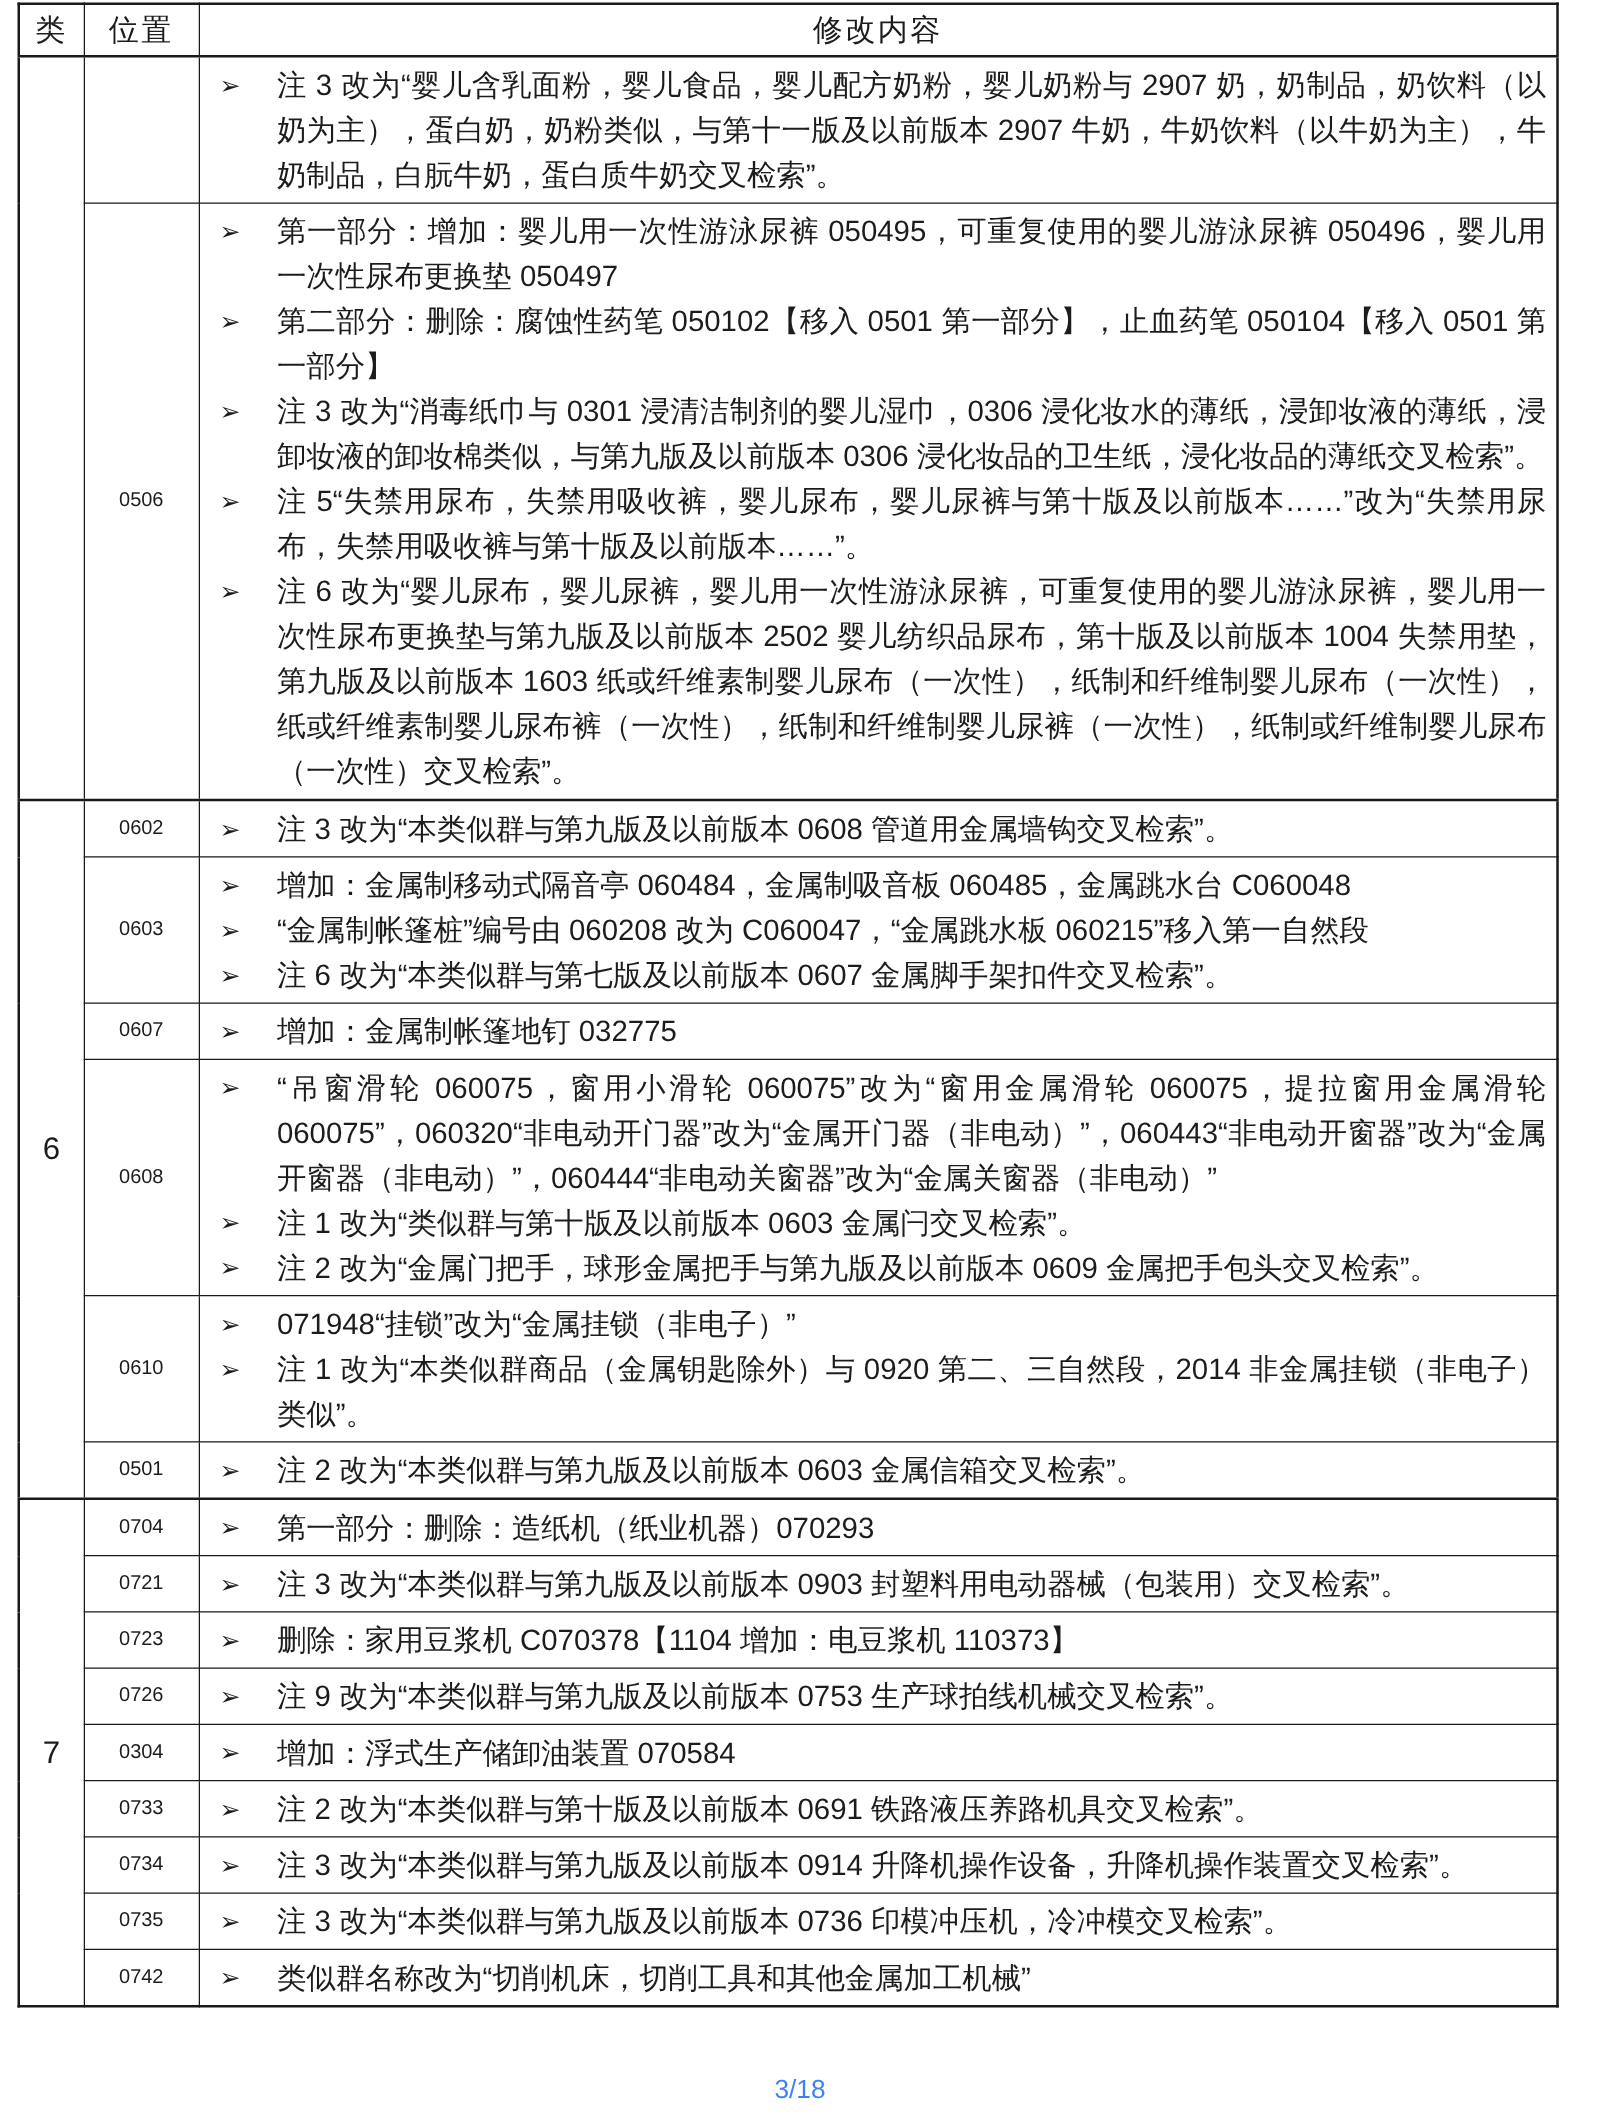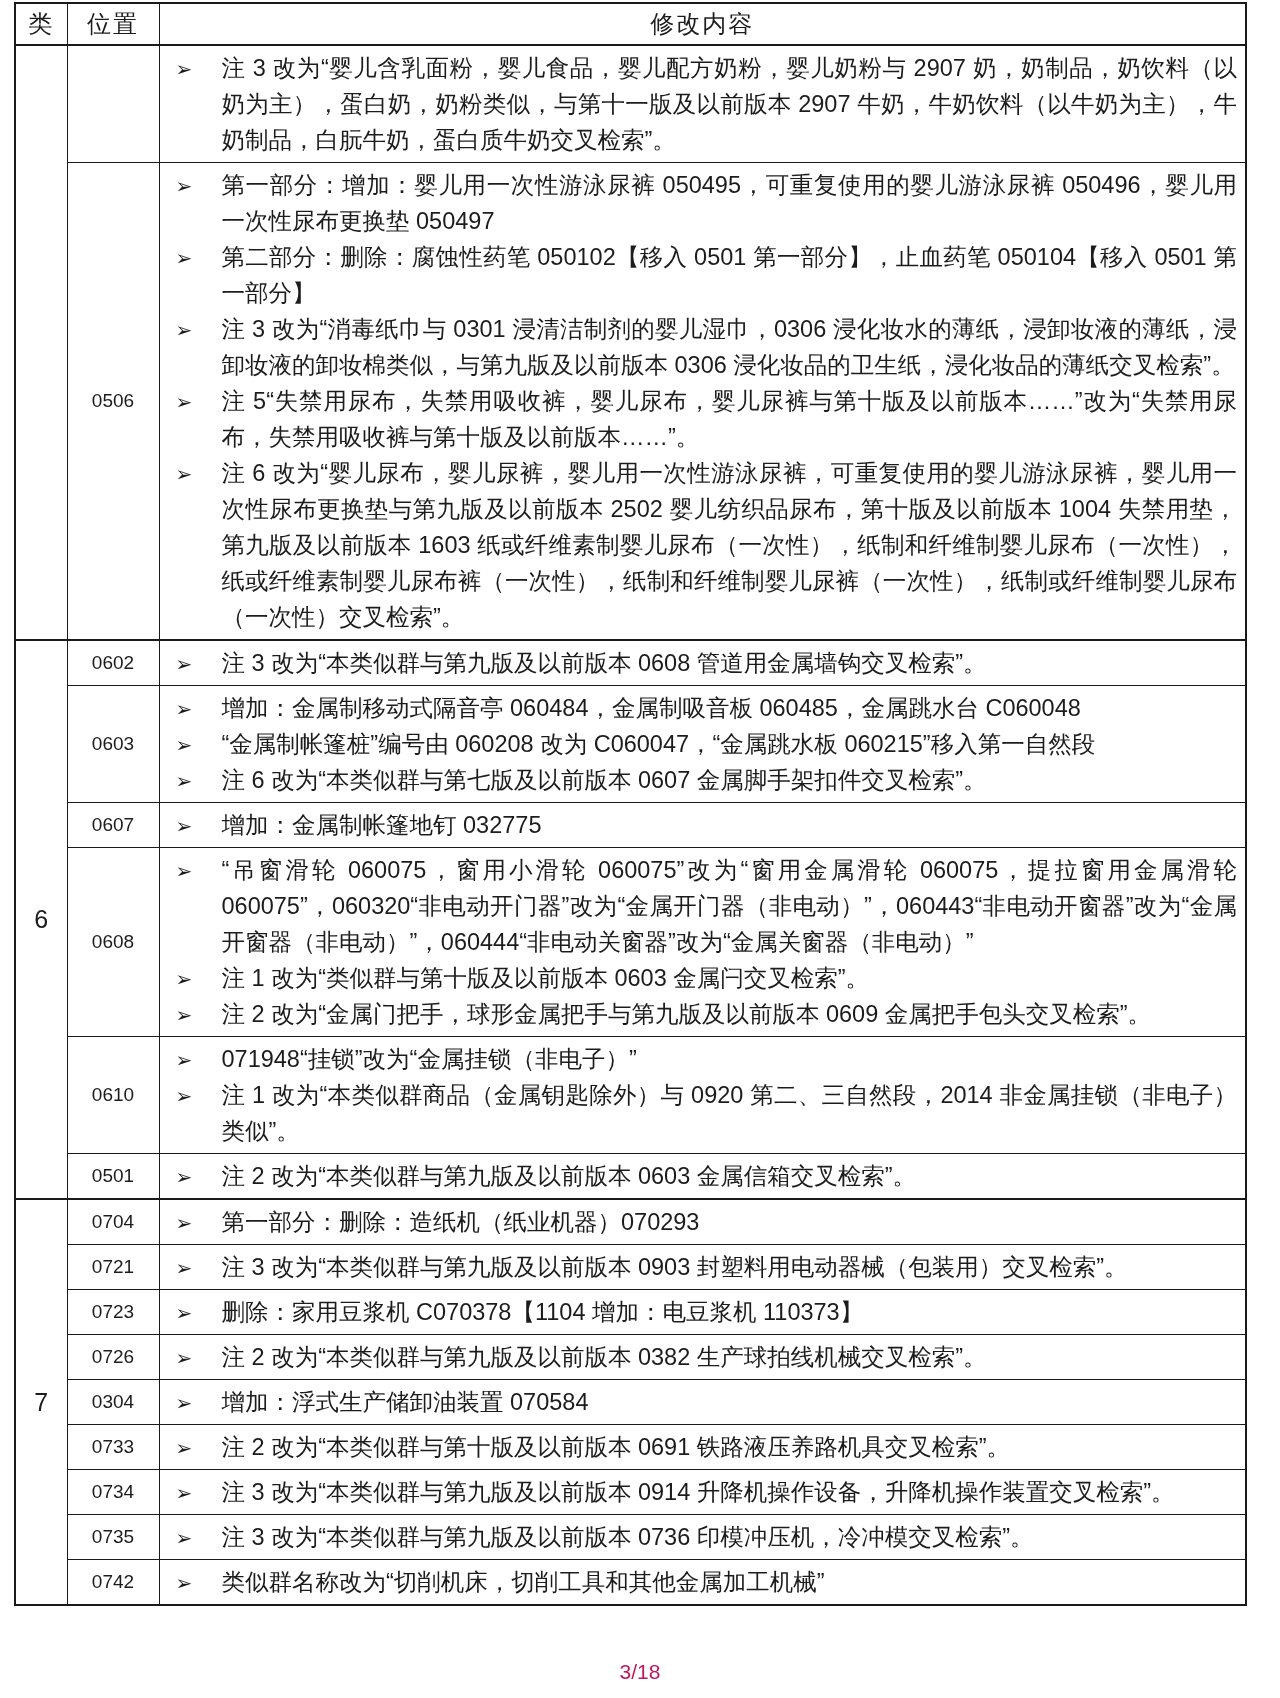--- a/index.html
+++ b/index.html
@@ -41,21 +41,21 @@
   }
   tr.group-start td { border-top: 2px solid #1a1a1a; }
   td.cell-class {
     text-align: center;
     vertical-align: middle;
     font-size: 25px;
   }
   td.cell-pos {
     text-align: center;
     vertical-align: middle;
-    font-size: 19px;
+    font-size: 16px;
   }
   td.cell-content {
     vertical-align: top;
     padding: 4px 8px 4px 0;
   }
   .item {
     position: relative;
     padding-left: 62px;
     text-align: justify;
     line-height: 36px;
@@ -68,21 +68,21 @@
     font-size: 20px;
     line-height: 36px;
   }
   .footer {
     position: absolute;
     left: 0;
     top: 1660px;
     width: 100%;
     text-align: center;
     font-size: 21px;
-    color: #be185d;
+    color: #3b82f6;
   }
 </style>
 </head>
 <body>
 
 <div class="page">
 
   <table class="rev-table">
     <colgroup>
       <col class="c-class">
@@ -171,21 +171,21 @@
         </tr>
         <tr>
           <td class="cell-pos">0723</td>
           <td class="cell-content">
             <div class="item"><span class="bullet">➢</span><span>删除：家用豆浆机 C070378【1104 增加：电豆浆机 110373】</span></div>
           </td>
         </tr>
         <tr>
           <td class="cell-pos">0726</td>
           <td class="cell-content">
-            <div class="item"><span class="bullet">➢</span><span>注 2 改为“本类似群与第九版及以前版本 0382 生产球拍线机械交叉检索”。</span></div>
+            <div class="item"><span class="bullet">➢</span><span>注 9 改为“本类似群与第九版及以前版本 0753 生产球拍线机械交叉检索”。</span></div>
           </td>
         </tr>
         <tr>
           <td class="cell-pos">0304</td>
           <td class="cell-content">
             <div class="item"><span class="bullet">➢</span><span>增加：浮式生产储卸油装置 070584</span></div>
           </td>
         </tr>
         <tr>
           <td class="cell-pos">0733</td>

